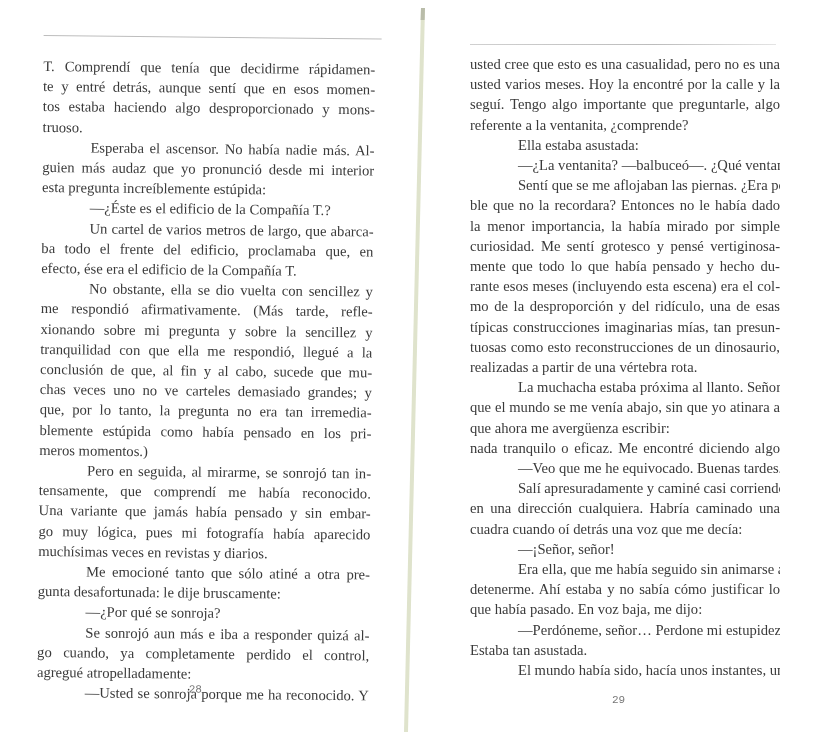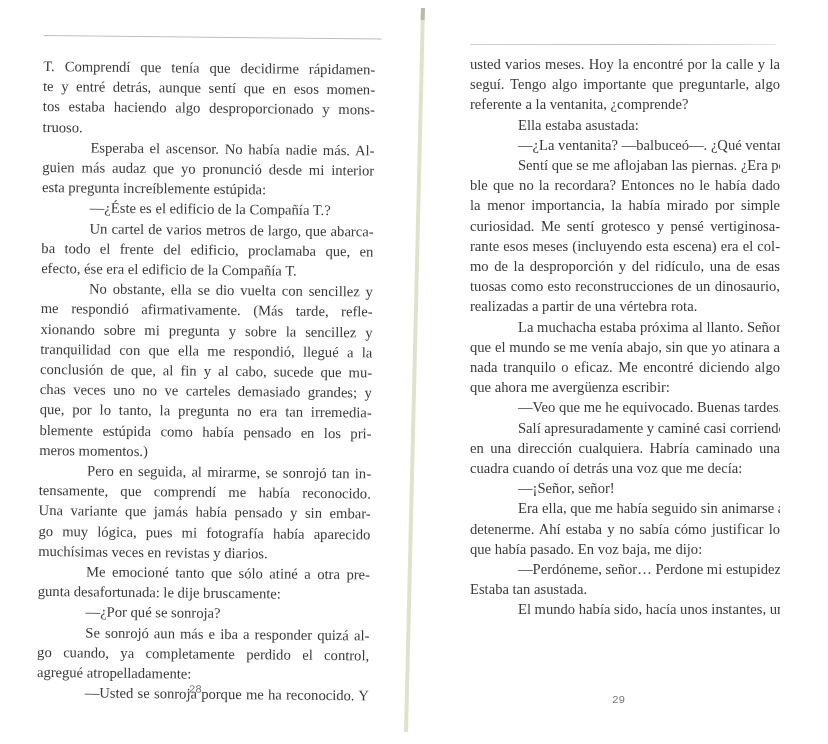--- a/index.html
+++ b/index.html
@@ -104,37 +104,40 @@
         <span class="line ">go cuando, ya completamente perdido el control,</span>
         <span class="line last">agregué atropelladamente:</span>
         <span class="line dialog">—Usted se sonroja porque me ha reconocido. Y</span>
       </div>
     <div class="folio">28</div>
   </div>
 
   <div class="page right">
     <div class="rule"></div>
     <div class="text" id="right-text">
+        <span class="line ">usted cree que esto es una casualidad, pero no es una</span>
         <span class="line ">usted varios meses. Hoy la encontré por la calle y la</span>
         <span class="line ">seguí. Tengo algo importante que preguntarle, algo</span>
         <span class="line last">referente a la ventanita, ¿comprende?</span>
         <span class="line indent last">Ella estaba asustada:</span>
         <span class="line dialog">—¿La ventanita? —balbuceó—. ¿Qué ventanita?</span>
         <span class="line indent">Sentí que se me aflojaban las piernas. ¿Era posi-</span>
         <span class="line ">ble que no la recordara? Entonces no le había dado</span>
         <span class="line ">la menor importancia, la había mirado por simple</span>
         <span class="line ">curiosidad. Me sentí grotesco y pensé vertiginosa-</span>
+        <span class="line ">mente que todo lo que había pensado y hecho du-</span>
         <span class="line ">rante esos meses (incluyendo esta escena) era el col-</span>
         <span class="line ">mo de la desproporción y del ridículo, una de esas</span>
+        <span class="line ">típicas construcciones imaginarias mías, tan presun-</span>
         <span class="line ">tuosas como esto reconstrucciones de un dinosaurio,</span>
         <span class="line last">realizadas a partir de una vértebra rota.</span>
         <span class="line indent">La muchacha estaba próxima al llanto. Señor</span>
         <span class="line ">que el mundo se me venía abajo, sin que yo atinara a</span>
+        <span class="line last">que ahora me avergüenza escribir:</span>
         <span class="line ">nada tranquilo o eficaz. Me encontré diciendo algo</span>
-        <span class="line last">que ahora me avergüenza escribir:</span>
         <span class="line dialog last">—Veo que me he equivocado. Buenas tardes.</span>
         <span class="line indent">Salí apresuradamente y caminé casi corriendo</span>
         <span class="line ">en una dirección cualquiera. Habría caminado una</span>
         <span class="line last">cuadra cuando oí detrás una voz que me decía:</span>
         <span class="line dialog last">—¡Señor, señor!</span>
         <span class="line indent">Era ella, que me había seguido sin animarse a</span>
         <span class="line ">detenerme. Ahí estaba y no sabía cómo justificar lo</span>
         <span class="line last">que había pasado. En voz baja, me dijo:</span>
         <span class="line dialog">—Perdóneme, señor… Perdone mi estupidez…</span>
         <span class="line last">Estaba tan asustada.</span>

